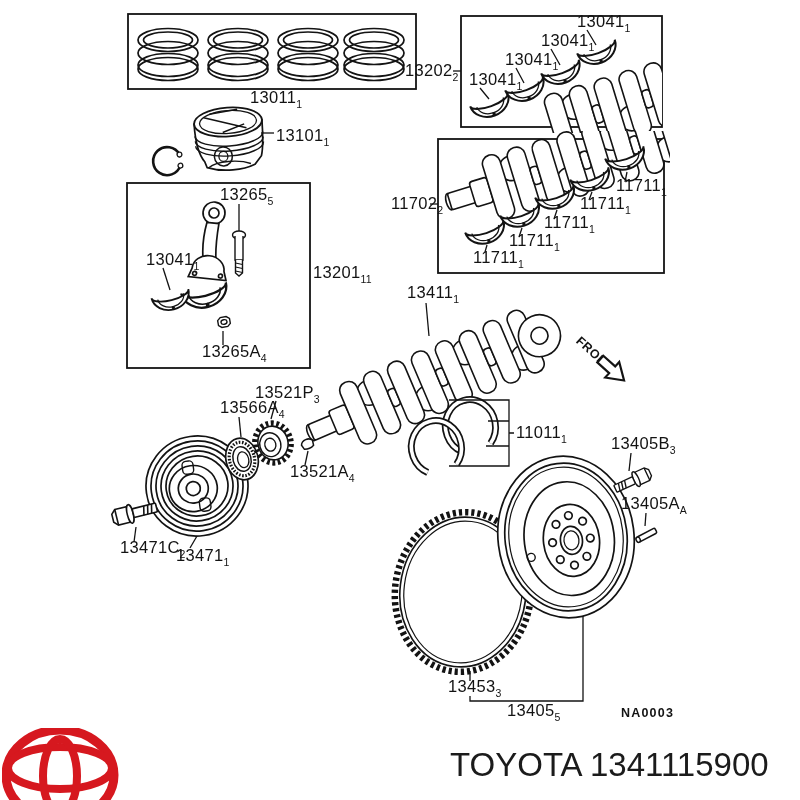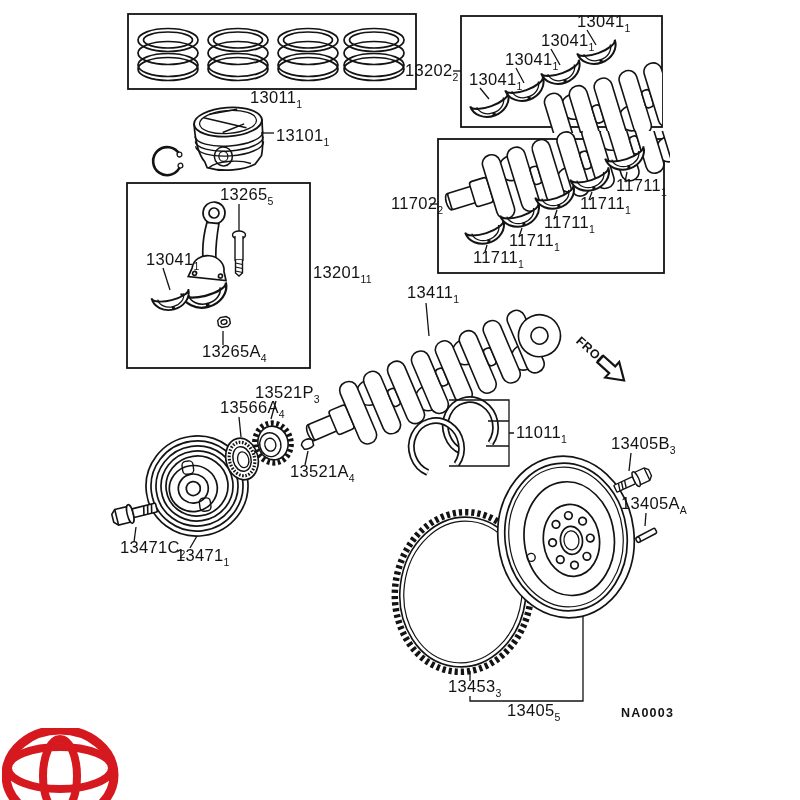--- a/index.html
+++ b/index.html
@@ -286,14 +286,15 @@
   <text class="code" x="621" y="717">NA0003</text>
 </svg>
 
 <svg class="logo" width="118" height="72" viewBox="0 0 118 72">
   <g fill="none" stroke="#d6181f">
     <ellipse cx="58" cy="47" rx="54" ry="45" stroke-width="9"></ellipse>
     <ellipse cx="58" cy="40" rx="52" ry="21" stroke-width="8"></ellipse>
     <ellipse cx="58" cy="48" rx="17" ry="37" stroke-width="8"></ellipse>
   </g>
 </svg>
+<div class="brand-text">TOYOTA 1341115900</div>
 
 </div>
 
 </body></html>

